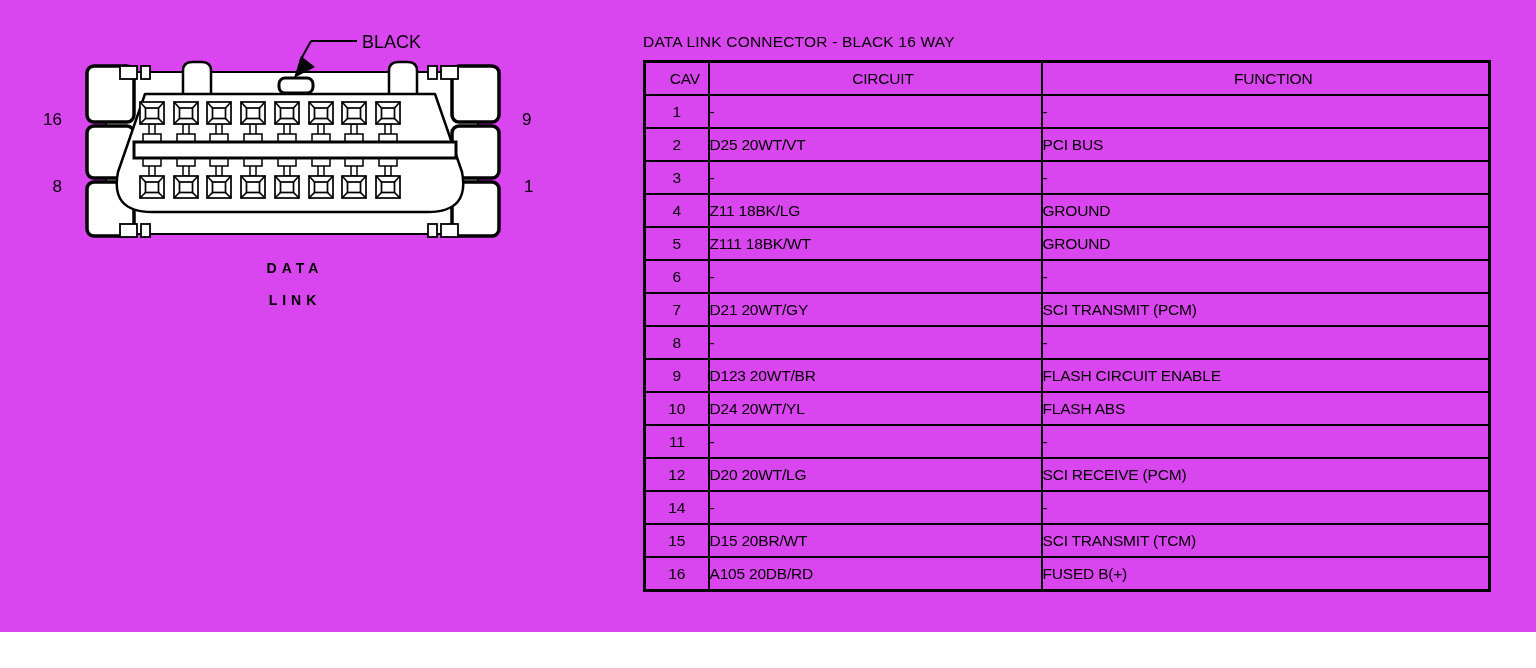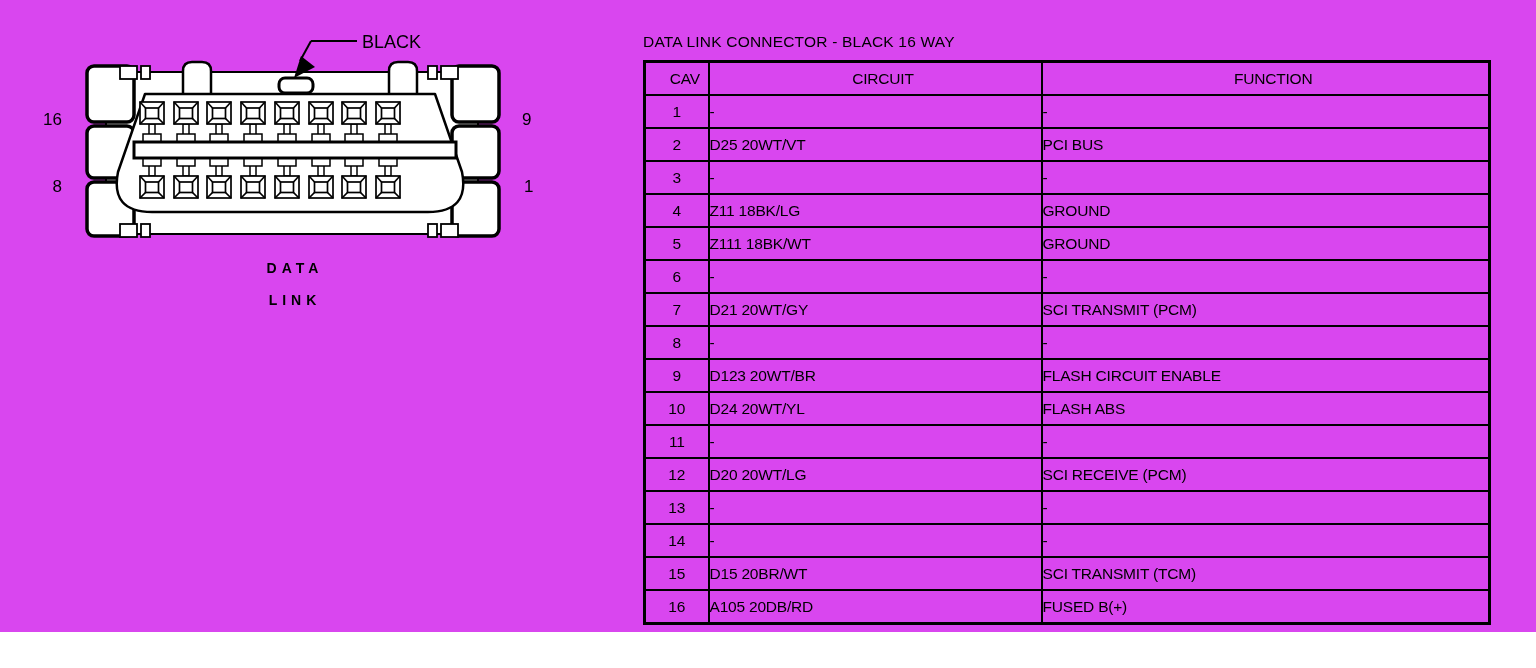--- a/index.html
+++ b/index.html
@@ -238,25 +238,20 @@
           <td class="cav">11</td>
           <td class="circuit">-</td>
           <td class="function">-</td>
         </tr>
       <tr>
           <td class="cav">12</td>
           <td class="circuit">D20 20WT/LG</td>
           <td class="function">SCI RECEIVE (PCM)</td>
         </tr>
       <tr>
-          <td class="cav">13</td>
-          <td class="circuit">-</td>
-          <td class="function">-</td>
-        </tr>
-      <tr>
           <td class="cav">14</td>
           <td class="circuit">-</td>
           <td class="function">-</td>
         </tr>
       <tr>
           <td class="cav">15</td>
           <td class="circuit">D15 20BR/WT</td>
           <td class="function">SCI TRANSMIT (TCM)</td>
         </tr>
       <tr>

